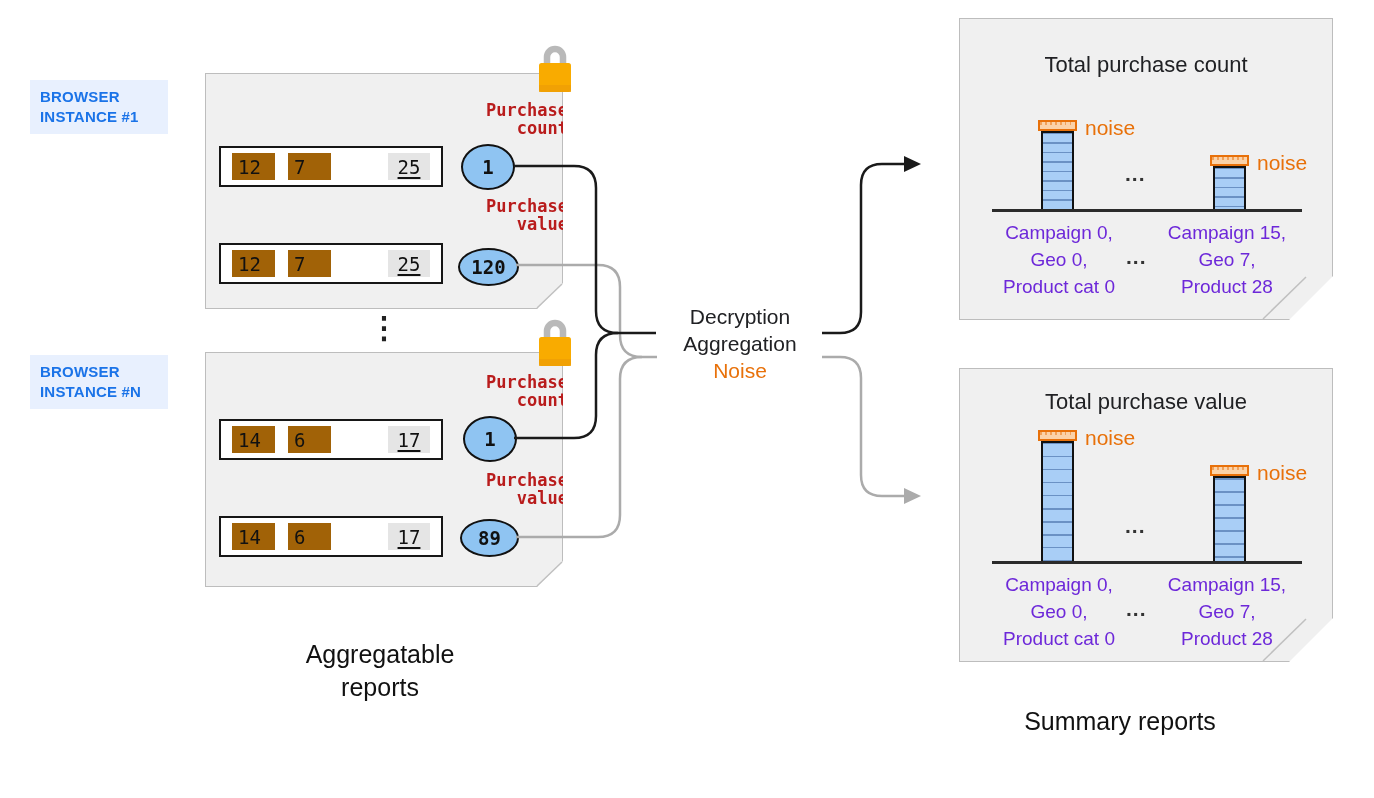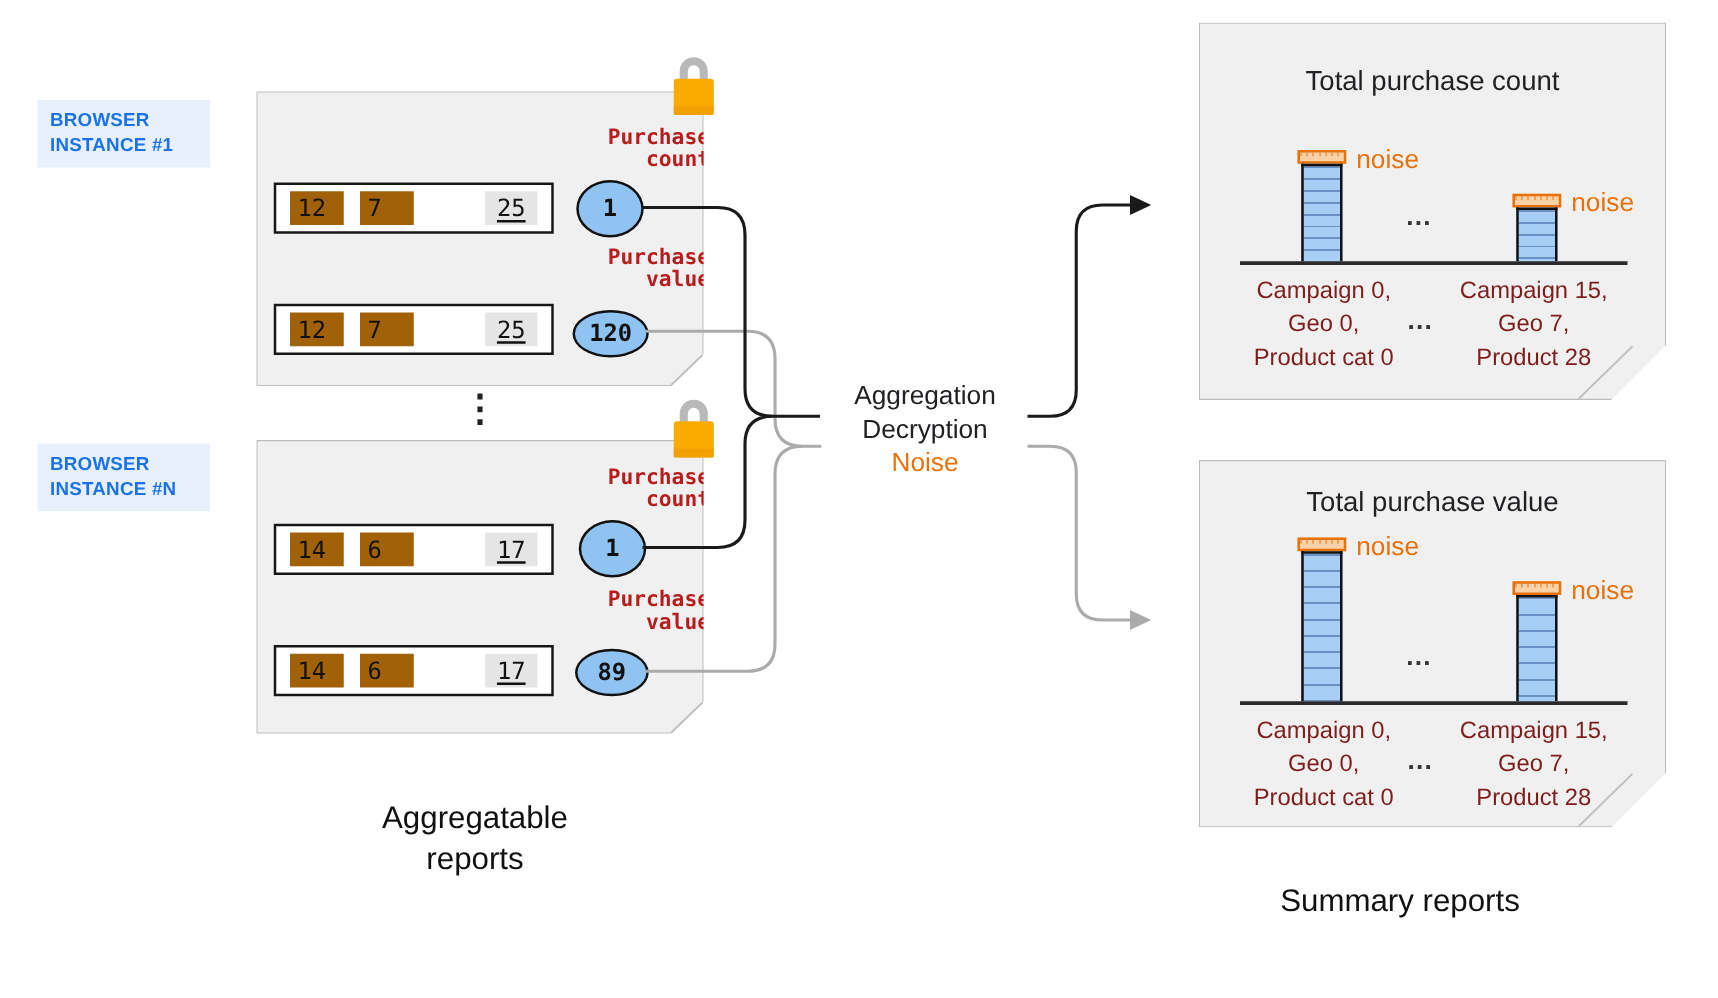--- a/index.html
+++ b/index.html
@@ -58,21 +58,21 @@
   .axis{position:absolute;height:3px;background:#2b2b2b;}
   .bar{position:absolute;width:33px;background-color:#A9CEF6;border:2px solid #111;border-bottom:none;
      box-sizing:border-box;background-image:repeating-linear-gradient(to bottom,rgba(55,95,155,.55) 0 1.5px,transparent 1.5px 9.5px);}
   .bar.coarse{background-image:repeating-linear-gradient(to bottom,rgba(55,95,155,.55) 0 1.5px,transparent 1.5px 13px);}
   .noise-cap{position:absolute;width:39px;height:11px;background-color:#FBD2A8;border:2.5px solid #E8710A;
      box-sizing:border-box;
      background-image:repeating-linear-gradient(90deg,rgba(232,113,10,.5) 0 1.5px,transparent 1.5px 5px);
      background-size:100% 45%;background-repeat:no-repeat;}
   .noise-text{position:absolute;color:#E8710A;font-size:21px;}
   .mid-dots{position:absolute;font-size:21px;font-weight:bold;color:#333;letter-spacing:1px;}
-  .xlabel{position:absolute;width:180px;text-align:center;font-size:19px;line-height:27px;color:#7f1d1d;}
+  .xlabel{position:absolute;width:180px;text-align:center;font-size:19px;line-height:27px;color:#6d28d9;}
 
   
   .section-label{position:absolute;width:220px;text-align:center;font-size:25px;line-height:33px;color:#111;}
   #label-aggregatable{left:270px;top:638px;}
   #label-summary{left:1010px;top:705px;}
 
   
   #wires{position:absolute;left:0;top:0;z-index:5;pointer-events:none;}
 </style>
 </head>
@@ -163,22 +163,22 @@
   </div>
   <div class="lock" id="lock-2">
     <svg width="36" height="58" viewBox="0 0 36 58">
       <path d="M10 26 V15 a8 8 0 0 1 16 0 V26" fill="none" stroke="#B9B9B9" stroke-width="6.5" stroke-linecap="round"></path>
       <rect x="2" y="21" width="32" height="29" rx="2.5" fill="#F9AB00"></rect>
       <rect x="2" y="43" width="32" height="7" fill="#EE9D05" opacity="0.75"></rect>
     </svg>
   </div>
 
   <div class="process">
+    <div>Decryption</div>
     <div>Aggregation</div>
-    <div>Decryption</div>
     <div class="noise-line">Noise</div>
   </div>
 
   <div class="panel summary-panel" id="panel-s1">
     <div class="chart-title" style="top:33px;">Total purchase count</div>
 
     <div class="noise-cap" style="left:78px;top:101px;"></div>
     <div class="bar" style="left:81px;top:112px;height:78px;"></div>
     <div class="noise-text" style="left:125px;top:97px;">noise</div>
 

